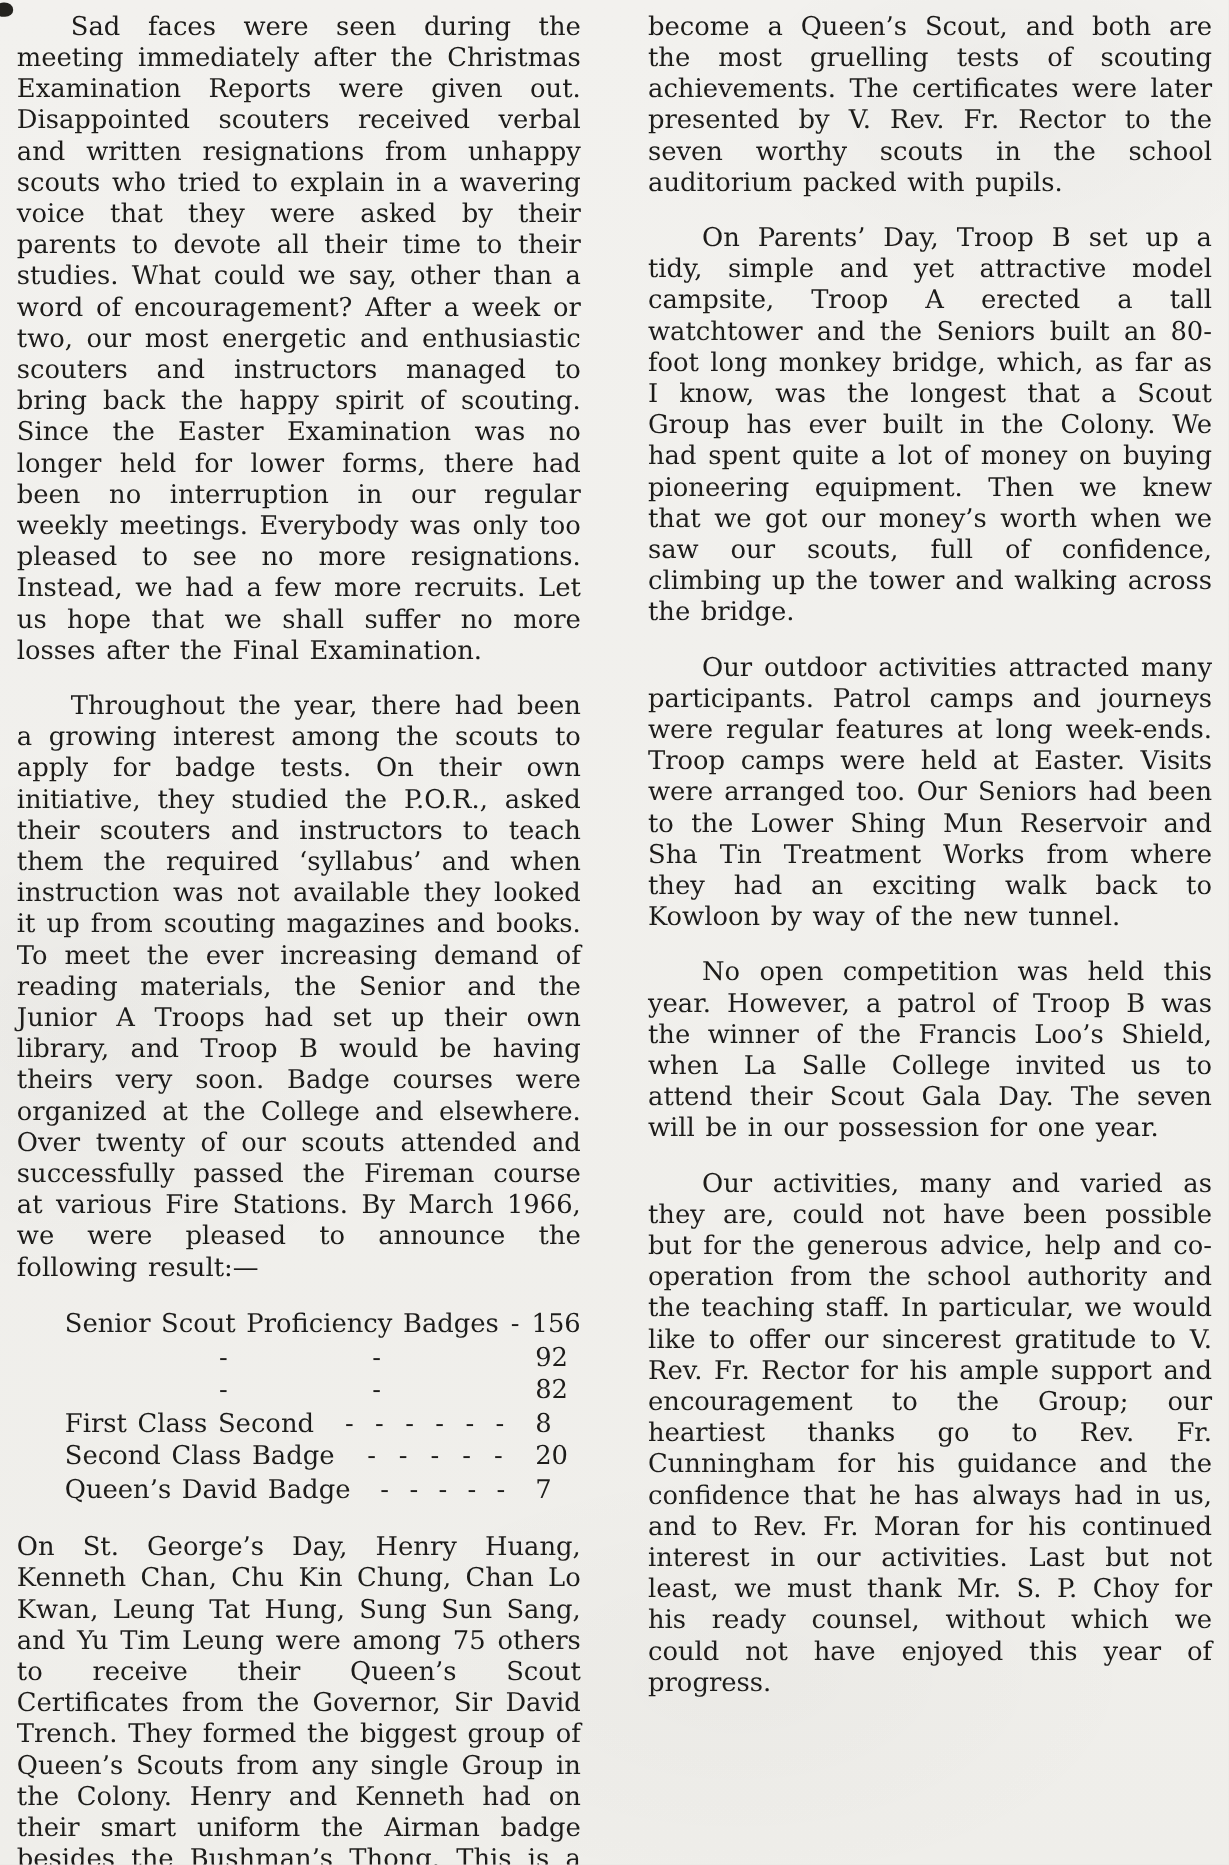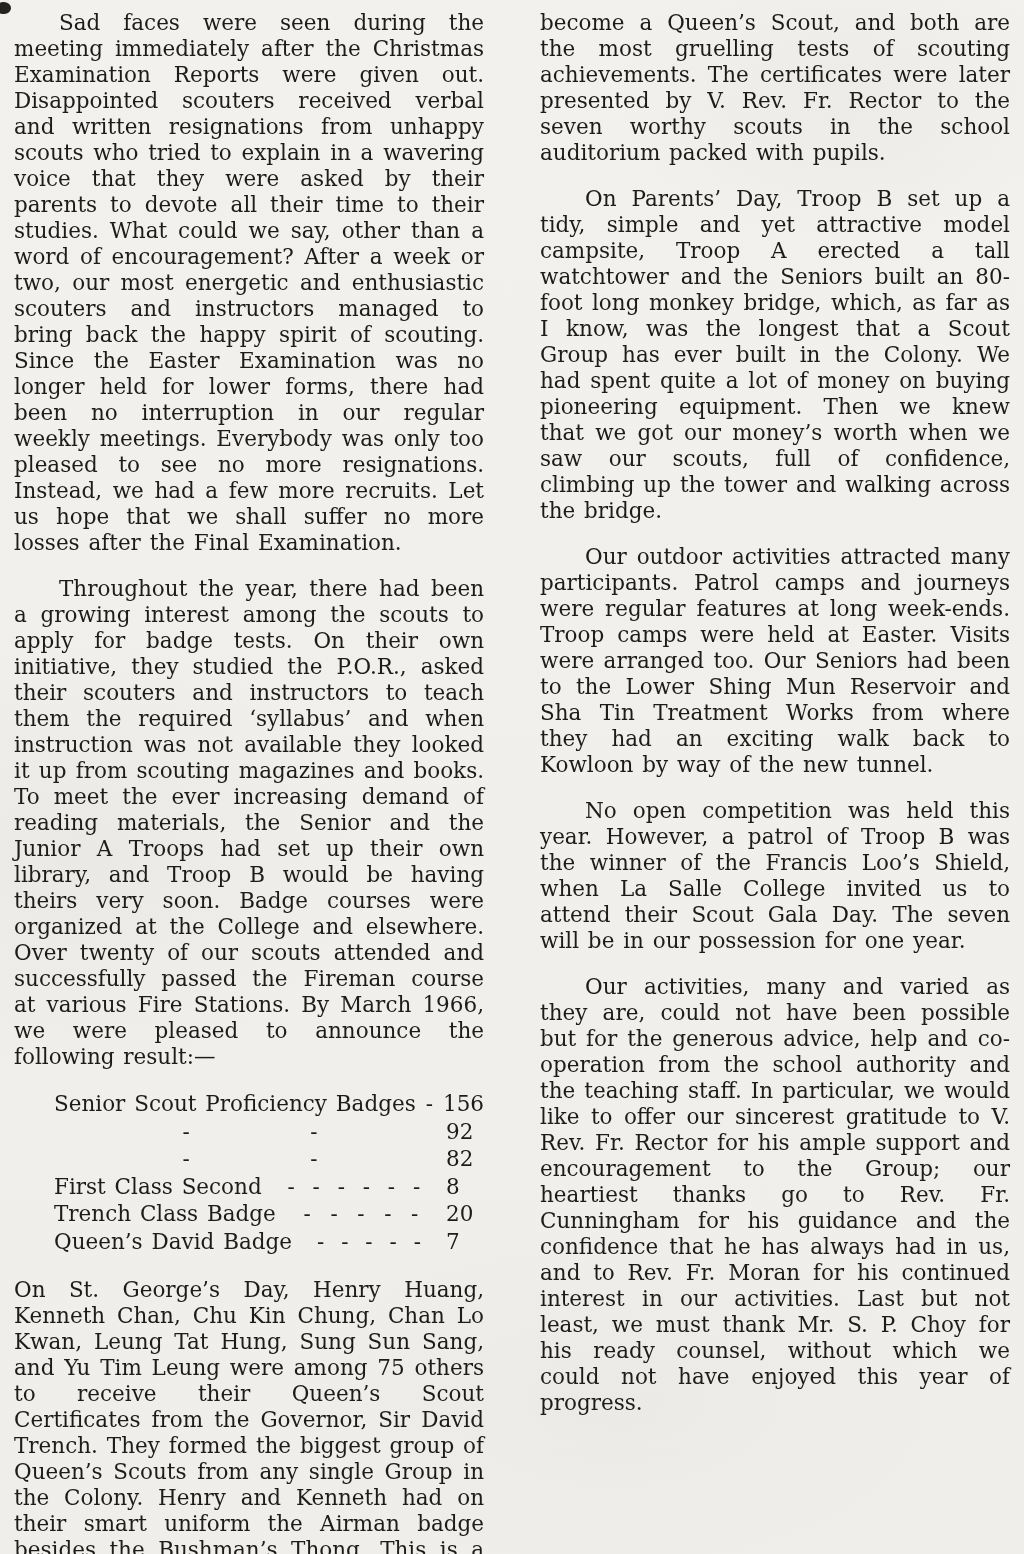--- a/index.html
+++ b/index.html
@@ -102,21 +102,21 @@
               <span>-</span>
               <span>-</span>
               <span>-</span>
               <span>-</span>
               <span>-</span>
               <span>-</span>
             </span>
             <span class="badge-value">8</span>
           </div>
           <div class="badge-row">
-            <span class="badge-label">Trench Class Badge</span>
+            <span class="badge-label">Second Class Badge</span>
             <span class="badge-dashes">
               <span>-</span>
               <span>-</span>
               <span>-</span>
               <span>-</span>
               <span>-</span>
             </span>
             <span class="badge-value">20</span>
           </div>
           <div class="badge-row">

